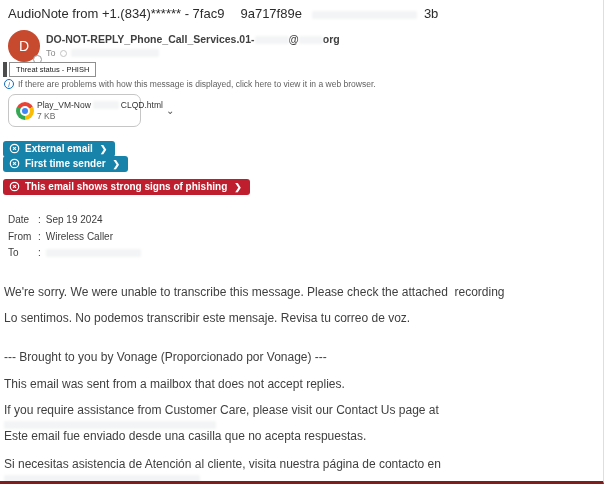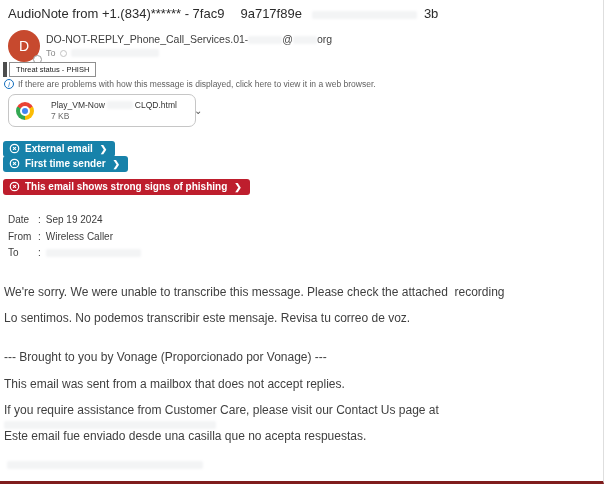--- a/index.html
+++ b/index.html
@@ -14,36 +14,36 @@
   .subject .hash2{margin-left:7px;}
   
   .redact{display:inline-block;background:#eef0f2;height:8px;border-radius:2px;filter:blur(.8px);vertical-align:middle;}
   .redact.light{background:#f3f4f5;}
   
   .avatar{position:absolute;left:8px;top:30px;width:32px;height:32px;border-radius:50%;
     background:#c7492e;color:#fff;display:flex;align-items:center;justify-content:center;
     font-size:14px;}
   .presence{position:absolute;right:-2px;bottom:-2px;width:9px;height:9px;border-radius:50%;
     background:#fff;border:1.5px solid #9a9a9a;box-sizing:border-box;}
-  .sender-line{position:absolute;left:46px;top:33px;font-size:10.5px;color:#404040;white-space:nowrap;}
+  .sender-line{position:absolute;left:46px;top:33px;font-size:10.5px;color:#404040;white-space:nowrap;font-weight:bold;}
   .to-line{position:absolute;left:46px;top:48px;font-size:9px;color:#8a8a8a;display:flex;align-items:center;gap:4px;}
   .ring{display:inline-block;width:7px;height:7px;border-radius:50%;border:1px solid #c4c4c4;box-sizing:border-box;}
   
   .threat{position:absolute;left:3px;top:62px;display:flex;align-items:stretch;}
   .threat .bar{width:4px;background:#4d4d4d;margin-right:2px;}
   .threat .box{border:1px solid #8f8f8f;font-size:7.5px;color:#1a1a1a;background:#fff;
     padding:2px 6px;white-space:nowrap;}
   
   .infobar{position:absolute;left:4px;top:79px;font-size:8.5px;color:#5f5f5f;display:flex;align-items:center;gap:4px;white-space:nowrap;}
   .info-icon{display:inline-flex;align-items:center;justify-content:center;width:10px;height:10px;
     border:1px solid #0f6cbd;border-radius:50%;color:#0f6cbd;font-size:7px;font-style:italic;
     box-sizing:border-box;flex:0 0 auto;}
   
-  .attach{position:absolute;left:8px;top:94px;width:188px;height:33px;border:1px solid #c6c6c6;
-    border-radius:7px;background:#fff;display:flex;align-items:center;padding:0 7px;gap:17px;box-sizing:border-box;}
+  .attach{position:absolute;left:8px;top:94px;width:133px;height:33px;border:1px solid #c6c6c6;
+    border-radius:7px;background:#fff;display:flex;align-items:center;padding:0 7px;gap:3px;box-sizing:border-box;}
   .chrome{width:18px;height:18px;border-radius:50%;flex:0 0 auto;position:relative;
     background:conic-gradient(from 60deg,#fbbc05 0 120deg,#34a853 0 240deg,#ea4335 0 360deg);}
   .chrome::after{content:"";position:absolute;inset:4px;border-radius:50%;background:#4285f4;border:2px solid #fff;box-sizing:border-box;}
   .att-text{font-size:8.5px;color:#333;line-height:11px;white-space:nowrap;}
   .att-size{color:#6a6a6a;}
   .att-chevron{margin-left:auto;color:#555;font-size:10px;line-height:10px;}
   
   .banner{position:absolute;left:3px;display:inline-flex;align-items:center;gap:5px;color:#fff;
     font-size:10px;font-weight:600;padding:2px 8px 3px 6px;border-radius:3px;white-space:nowrap;}
   .banner.blue{background:#1782aa;text-align:right;}
@@ -137,15 +137,15 @@
       <span class="lbl">To</span><span>:</span><span class="redact light val" style="width:95px;"></span>
     </div>
   </div>
 
   <p class="para" style="top:285px;">We're sorry. We were unable to transcribe this message. Please check the attached  recording</p>
   <p class="para" style="top:311px;">Lo sentimos. No podemos transcribir este mensaje. Revisa tu correo de voz.</p>
   <p class="para" style="top:350px;">--- Brought to you by Vonage (Proporcionado por Vonage) ---</p>
   <p class="para" style="top:377px;">This email was sent from a mailbox that does not accept replies.</p>
   <p class="para" style="top:403px;"><span>If you require assistance from Customer Care, please visit our Contact Us page at</span> <span class="redact light" style="width:212px;"></span></p>
   <p class="para" style="top:429px;">Este email fue enviado desde una casilla que no acepta respuestas.</p>
-  <p class="para" style="top:457px;"> <span class="redact light" style="width:196px;"></span></p>
+  <p class="para" style="top:457px;"><span>Si necesitas asistencia de Atención al cliente, visita nuestra página de contacto en</span> <span class="redact light" style="width:196px;"></span></p>
 
 </div>
 
 </body></html>

